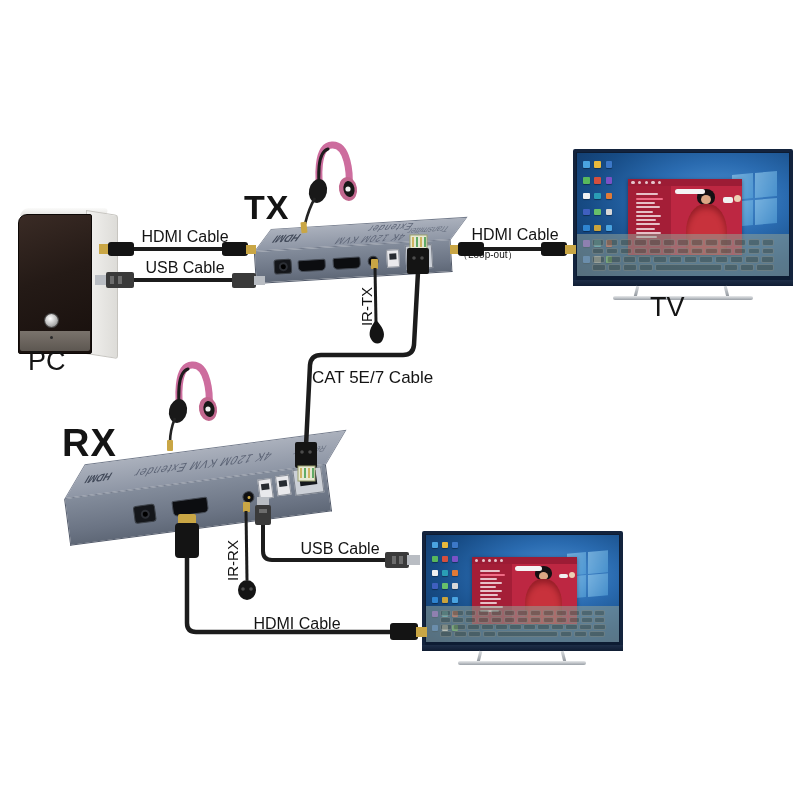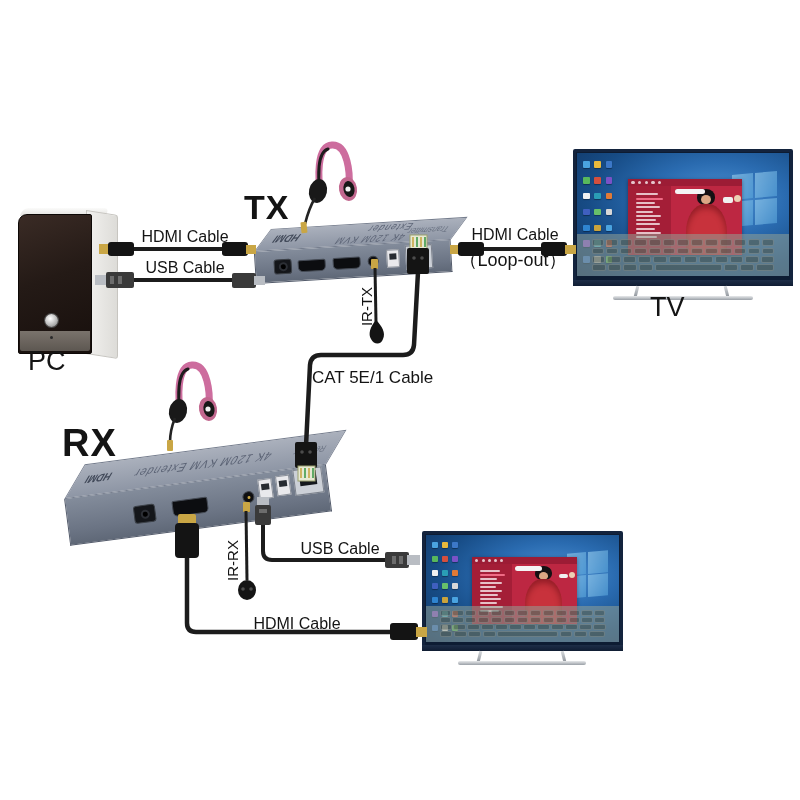--- a/index.html
+++ b/index.html
@@ -488,20 +488,20 @@
       <rect x="178" y="514" width="18" height="11" rx="2" fill="#c9a645"></rect>
       <rect x="175" y="523" width="24" height="35" rx="4" fill="#141414"></rect>
       <rect x="390" y="623" width="28" height="17" rx="3" fill="#141414"></rect>
       <rect x="416" y="627" width="11" height="10" fill="#c9a645"></rect>
     </g>
   </svg>
 
   <div class="lbl lbl-cable" style="left:140px;top:228px;width:90px;text-align:center;">HDMI Cable</div>
   <div class="lbl lbl-cable" style="left:140px;top:259px;width:90px;text-align:center;">USB Cable</div>
   <div class="lbl lbl-cable" style="left:470px;top:226px;width:90px;text-align:center;">HDMI Cable</div>
-  <div class="lbl" style="left:458px;top:248px;width:110px;text-align:center;font-size:18px;">（Loop-out）</div>
-  <div class="lbl" style="left:312px;top:368px;font-size:17px;">CAT 5E/1 Cable</div>
+  <div class="lbl" style="left:458px;top:248px;width:110px;text-align:left;font-size:10px;">（Loop-out）</div>
+  <div class="lbl" style="left:312px;top:368px;font-size:17px;">CAT 5E/7 Cable</div>
   <div class="lbl lbl-vert" style="left:336px;top:298px;width:60px;">IR-TX</div>
   <div class="lbl lbl-vert" style="left:202px;top:552px;width:60px;">IR-RX</div>
   <div class="lbl lbl-cable" style="left:300px;top:540px;width:80px;text-align:center;">USB Cable</div>
   <div class="lbl lbl-cable" style="left:252px;top:615px;width:90px;text-align:center;">HDMI Cable</div>
 
 </div>
 
 </body></html>

